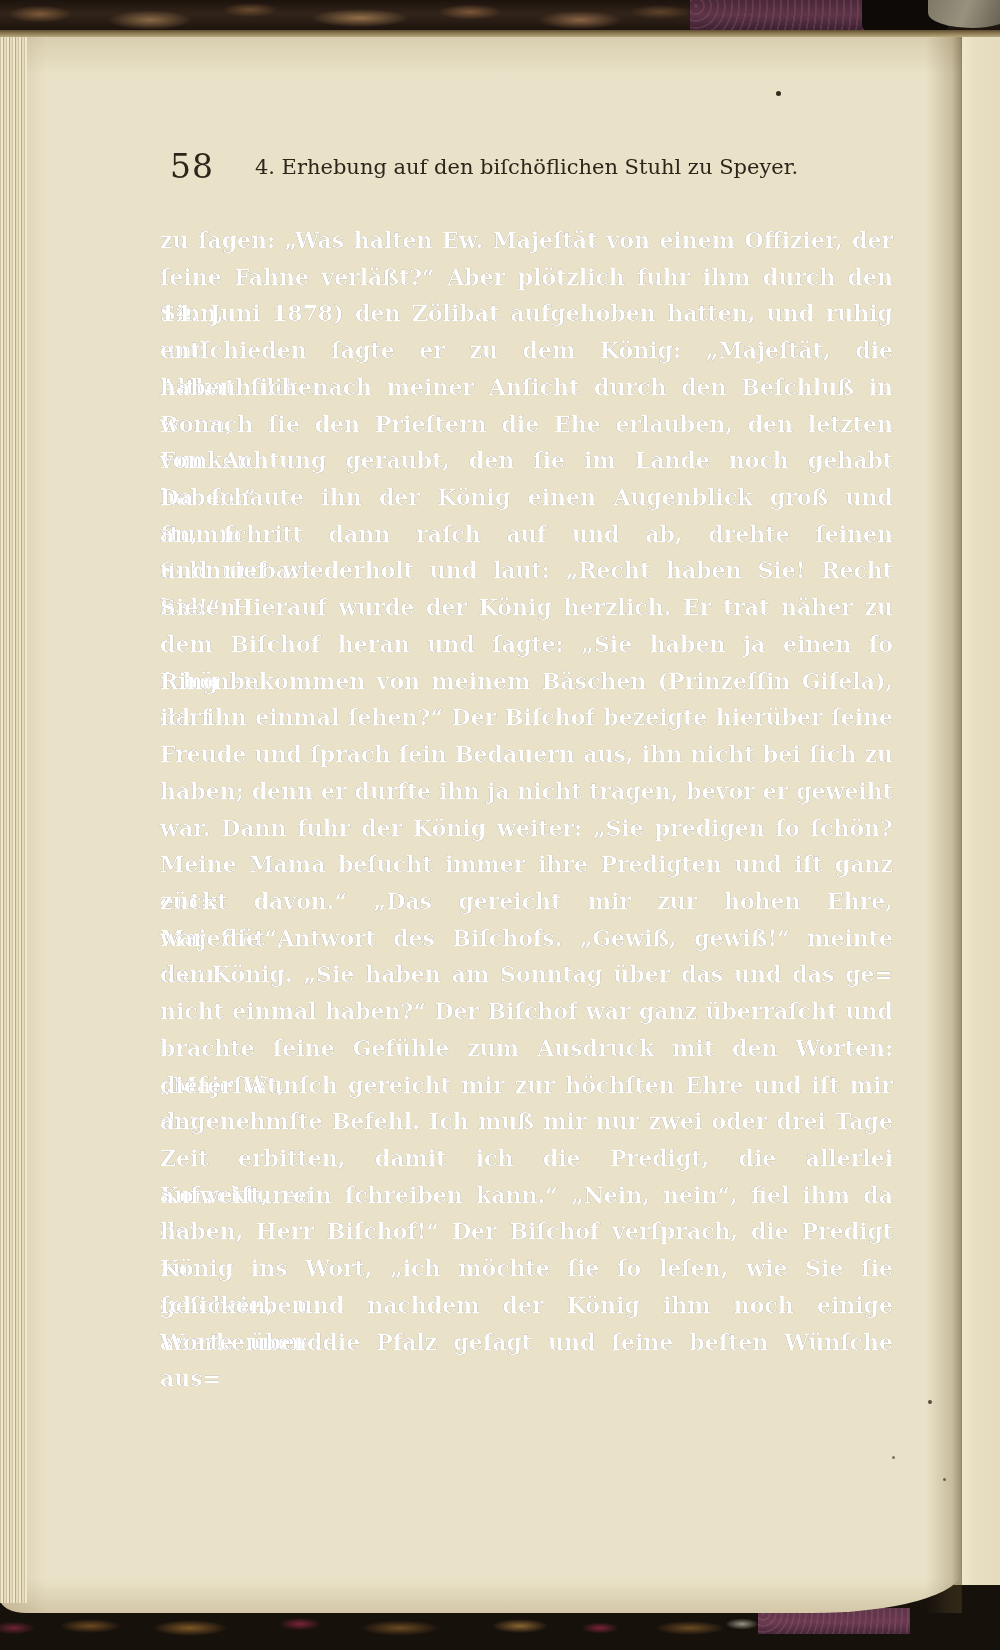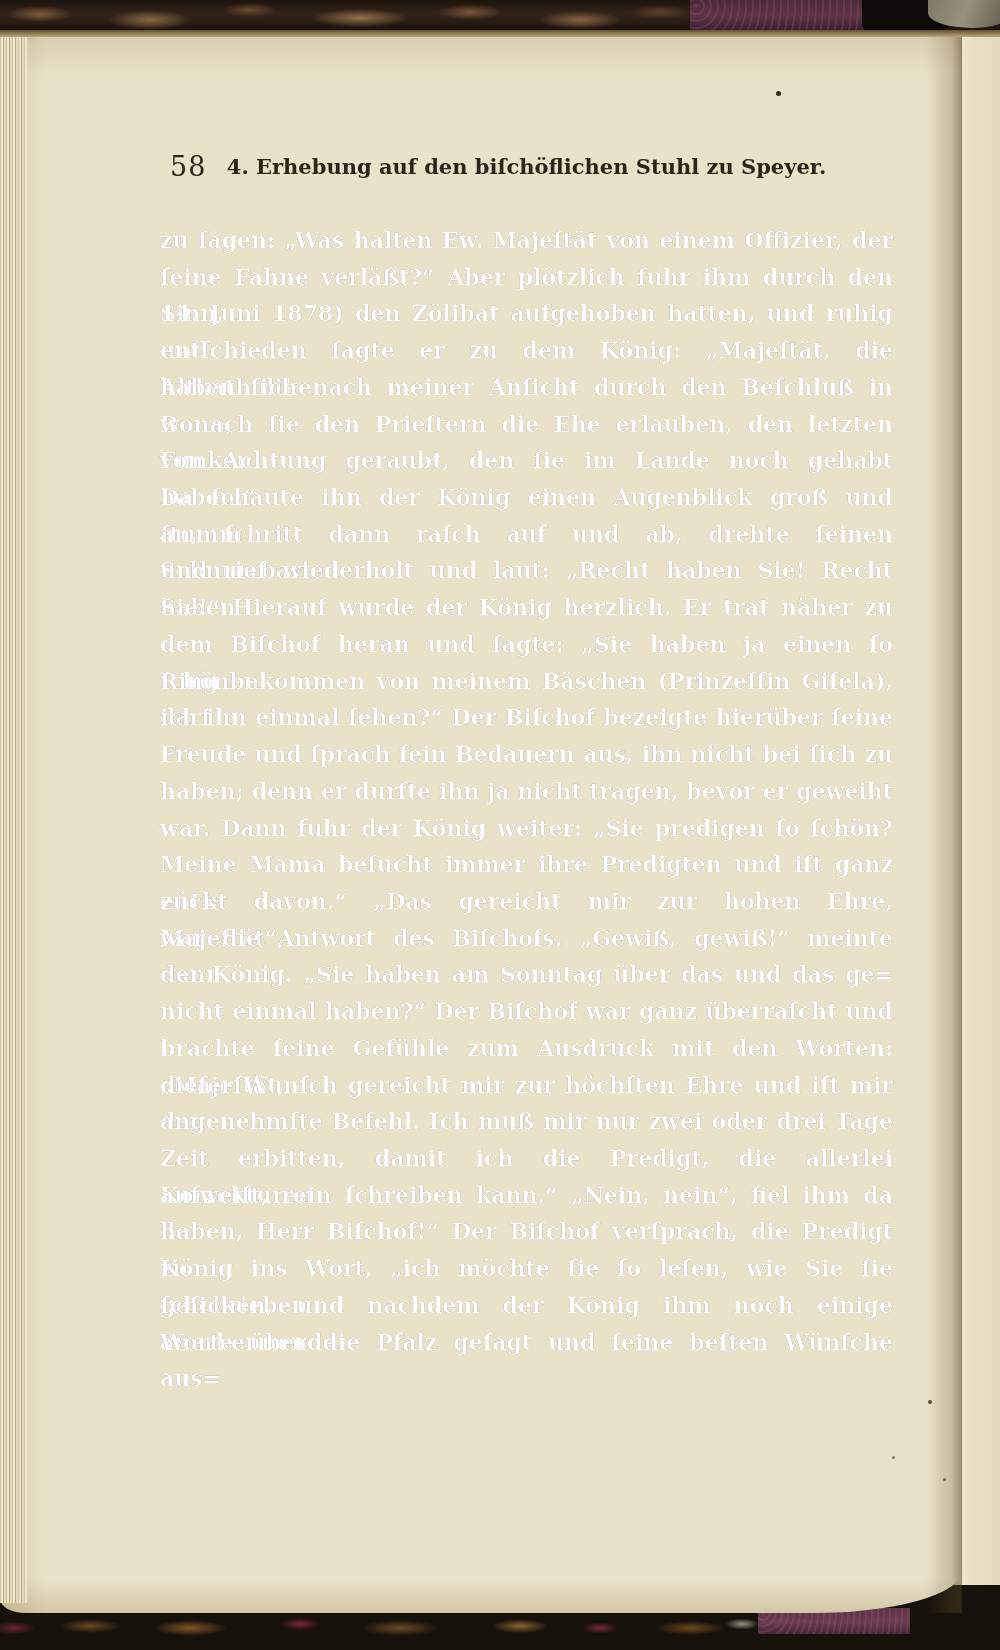--- a/index.html
+++ b/index.html
@@ -58,22 +58,22 @@
       linear-gradient(to bottom,rgba(150,128,82,.22) 0,rgba(150,128,82,0) 40px),
       linear-gradient(to top,rgba(140,118,72,.25) 0,rgba(140,118,72,0) 34px),
       #eae2c8;}
   .left-stack{position:absolute;left:0;top:2px;width:27px;height:1566px;
     background:repeating-linear-gradient(to right,#cfc3a0 0 1px,#efe8cf 1px 3px,#baab85 3px 4px,#e4dbbd 4px 6px);}
   .crease{position:absolute;right:0;top:0;width:36px;height:1578px;
     background:linear-gradient(to right,rgba(110,90,50,0) 0%,rgba(110,90,50,.28) 72%,rgba(82,64,32,.48) 96%,rgba(60,46,22,.55) 100%);}
 
   
   .header{position:absolute;left:160px;top:146px;width:733px;height:42px;line-height:42px;color:#2d251a;}
-  .pagenum{position:absolute;left:10px;top:0;font-size:27px;letter-spacing:1px;}
-  .running-head{display:block;text-align:center;font-size:21px;font-weight:bold;}
+  .pagenum{position:absolute;left:10px;top:0;font-size:33px;letter-spacing:1px;}
+  .running-head{display:block;text-align:center;font-size:21px;font-weight:normal;}
   .text-block{position:absolute;left:160px;top:222px;width:733px;color:#ffffff;}
   .line{height:36.72px;line-height:36.72px;font-size:22px;font-weight:bold;
     text-align:justify;text-align-last:justify;text-shadow:0 0 .5px rgba(43,35,24,.75);}
 
   
   .speck{position:absolute;border-radius:50%;background:#33291c;}
   .speck.s1{left:776px;top:91px;width:5px;height:5px;}
   .speck.s2{left:928px;top:1400px;width:4px;height:4px;opacity:.8;}
   .speck.s3{left:892px;top:1456px;width:3px;height:3px;opacity:.6;}
   .speck.s4{left:943px;top:1478px;width:3px;height:3px;opacity:.65;}

